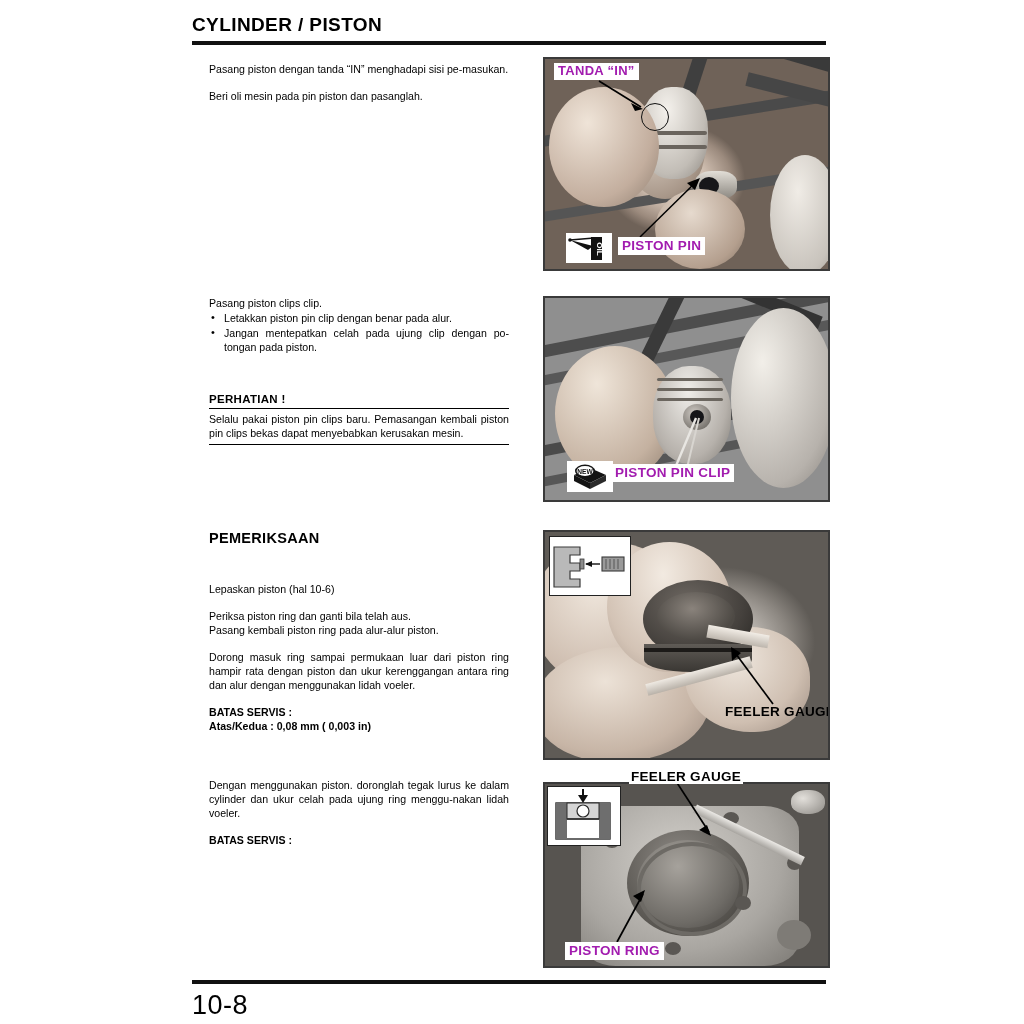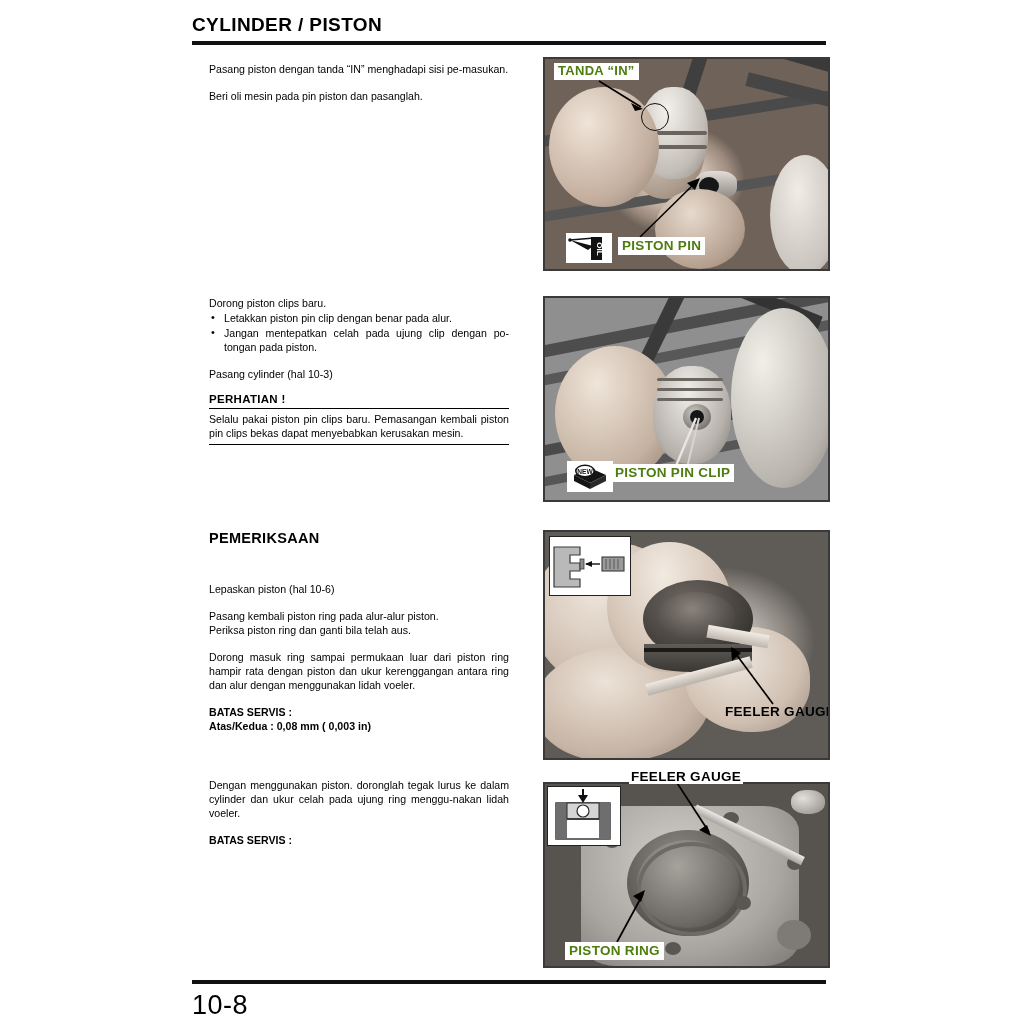--- a/index.html
+++ b/index.html
@@ -171,21 +171,21 @@
   }
 
   
   .blob { position: absolute; border-radius: 50%; }
   .bar { position: absolute; }
 
   
   .label-plate {
     position: absolute;
     background: #ffffff;
-    color: #4d7c0f;
+    color: #a21caf;
     font-weight: bold;
     letter-spacing: 0.3px;
     padding: 1px 4px;
     white-space: nowrap;
     line-height: 1.15;
   }
   .label-plain {
     position: absolute;
     color: #000;
     font-weight: bold;
@@ -225,43 +225,42 @@
   <div class="header-title">CYLINDER / PISTON</div>
   <div class="header-rule"></div>
 
   <div class="txtcol" style="top:62px;">
     <div class="p">Pasang piston dengan tanda “IN” menghadapi sisi pe-masukan.</div>
     <div class="gap"></div>
     <div class="p nojust">Beri oli mesin pada pin piston dan pasanglah.</div>
   </div>
 
   <div class="txtcol" style="top:296px;">
-    <div class="p nojust">Dorong piston clips baru.</div>
+    <div class="p nojust">Pasang piston clips clip.</div>
     <ul class="bullets">
       <li><span class="bul">•</span><span>Letakkan piston pin clip dengan benar pada alur.</span></li>
       <li class="just"><span class="bul">•</span><span>Jangan mentepatkan celah pada ujung clip dengan po-tongan pada piston.</span></li>
     </ul>
     <div class="gap"></div>
-    <div class="p nojust">Pasang cylinder (hal 10-3)</div>
   </div>
 
   <div class="caution">
     <div class="caution-title">PERHATIAN !</div>
     <hr class="line">
     <div class="caution-body">Selalu pakai piston pin clips baru. Pemasangan kembali piston pin clips bekas dapat menyebabkan kerusakan mesin.</div>
     <hr class="line">
   </div>
 
   <div class="section-head" style="top:530px;">PEMERIKSAAN</div>
 
   <div class="txtcol" style="top:562px;margin-top:20px;">
     <div class="p nojust">Lepaskan piston (hal 10-6)</div>
     <div class="gap"></div>
+    <div class="p nojust">Periksa piston ring dan ganti bila telah aus.</div>
     <div class="p nojust">Pasang kembali piston ring pada alur-alur piston.</div>
-    <div class="p nojust">Periksa piston ring dan ganti bila telah aus.</div>
     <div class="gap"></div>
     <div class="p">Dorong masuk ring sampai permukaan luar dari piston ring hampir rata dengan piston dan ukur kerenggangan antara ring dan alur dengan menggunakan lidah voeler.</div>
     <div class="gap"></div>
     <div class="bold">BATAS SERVIS :</div>
     <div class="bold">Atas/Kedua : 0,08 mm ( 0,003 in)</div>
   </div>
 
   <div class="txtcol" style="top:778px;">
     <div class="p">Dengan menggunakan piston. doronglah tegak lurus ke dalam cylinder dan ukur celah pada ujung ring menggu-nakan lidah voeler.</div>
     <div class="gap"></div>

